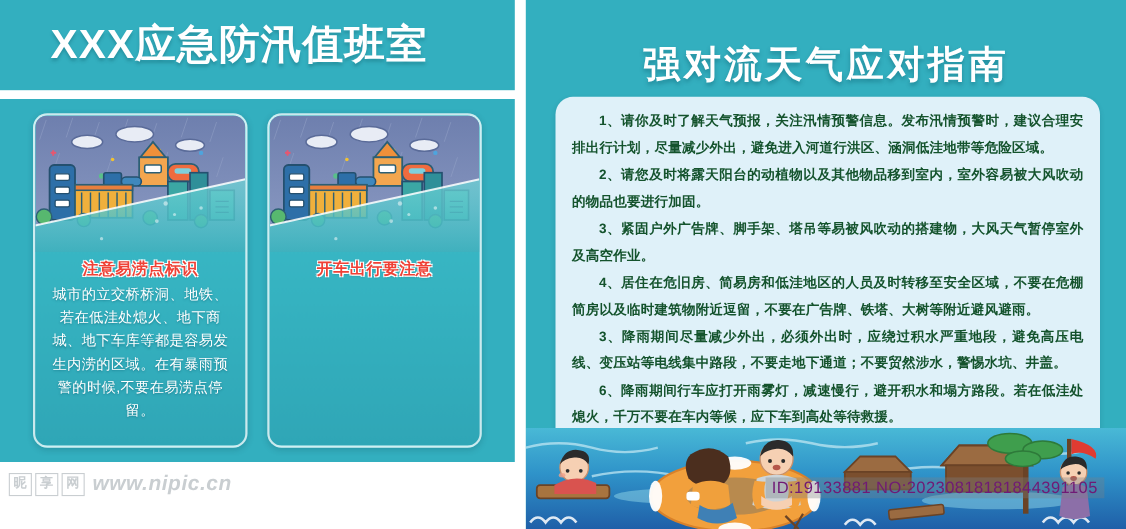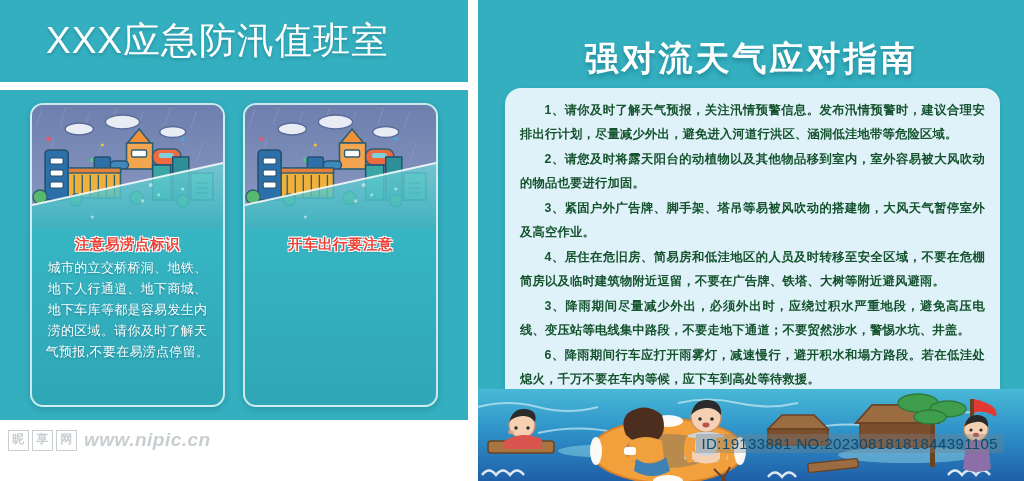--- a/index.html
+++ b/index.html
@@ -10,21 +10,21 @@
   .poster{position:relative;width:1024px;height:481px;background:#ffffff;}
 
   
   .left-panel{position:absolute;left:0;top:0;width:468px;height:455px;}
   .left-header{
     position:absolute;left:0;top:0;width:468px;height:82px;background:#33afbf;
   }
   .left-title{
     position:absolute;left:0;top:0;width:435px;height:82px;
     display:flex;align-items:center;justify-content:center;
-    color:#ffffff;font-size:37px;font-weight:normal;letter-spacing:1px;
+    color:#ffffff;font-size:37px;font-weight:bold;letter-spacing:1px;
     text-shadow:0 2px 3px rgba(0,60,70,.25);
     white-space:nowrap;
     border-radius:17px;
   }
   .left-body{
     position:absolute;left:0;top:90px;width:468px;height:330px;background:#33afbf;
   }
   .cards{
     position:absolute;left:0;top:0;width:468px;height:330px;
     display:flex;gap:18px;padding:13px 30px;box-sizing:border-box;
@@ -64,21 +64,21 @@
   }
   .para{
     color:#14532d;font-size:12.3px;line-height:1.95;
     text-indent:2em;text-align:justify;margin:0 0 1px;
     font-weight:bold;letter-spacing:.2px;
   }
   .flood-scene{position:absolute;left:0;bottom:0;width:546px;height:92px;}
   .flood-scene svg{display:block;width:100%;height:100%;}
   .wm-id{
     position:absolute;right:20px;bottom:28px;
-    color:#0c4a6e;font-size:15px;letter-spacing:.4px;
+    color:#701a75;font-size:15px;letter-spacing:.4px;
     background:rgba(120,130,135,.35);padding:1px 6px;
     white-space:nowrap;
   }
 
   
   .bottom-strip{position:absolute;left:0;bottom:0;width:478px;height:26px;background:#ffffff;}
   .wm-site{
     position:absolute;left:8px;bottom:4px;display:flex;align-items:center;gap:7px;
     color:#c9ced1;font-size:19px;font-style:italic;font-weight:bold;letter-spacing:.5px;
   }
@@ -200,21 +200,21 @@
               <g fill="#ffffff" opacity="0.5">
                 <circle cx="118" cy="80" r="2"></circle>
                   <circle cx="126" cy="90" r="1.4"></circle>
                   <circle cx="110" cy="96" r="1.7"></circle>
                 <circle cx="60" cy="112" r="1.5"></circle>
                   <circle cx="150" cy="84" r="1.6"></circle>
               </g>
             </svg>
           </div>
           <div class="card-heading">注意易涝点标识</div>
-          <div class="card-text">城市的立交桥桥洞、地铁、地下人行通道、地下商城、地下车库等都是容易发生内涝的区域。请你及时了解天气预报,不要在易涝点停留。</div>
+          <div class="card-text">城市的立交桥桥洞、地铁、若在低洼处熄火、地下商城、地下车库等都是容易发生内涝的区域。在有暴雨预警的时候,不要在易涝点停留。</div>
         </div>
 
         <div class="card">
           <div class="card-illu">
             <svg viewBox="0 0 190 124" preserveAspectRatio="none">
               <defs>
                 <linearGradient id="skyg2" x1="0" y1="0" x2="0" y2="1">
                   <stop offset="0%" stop-color="#6e7fae"></stop>
                     <stop offset="100%" stop-color="#8d9cc4"></stop>
                 </linearGradient>

